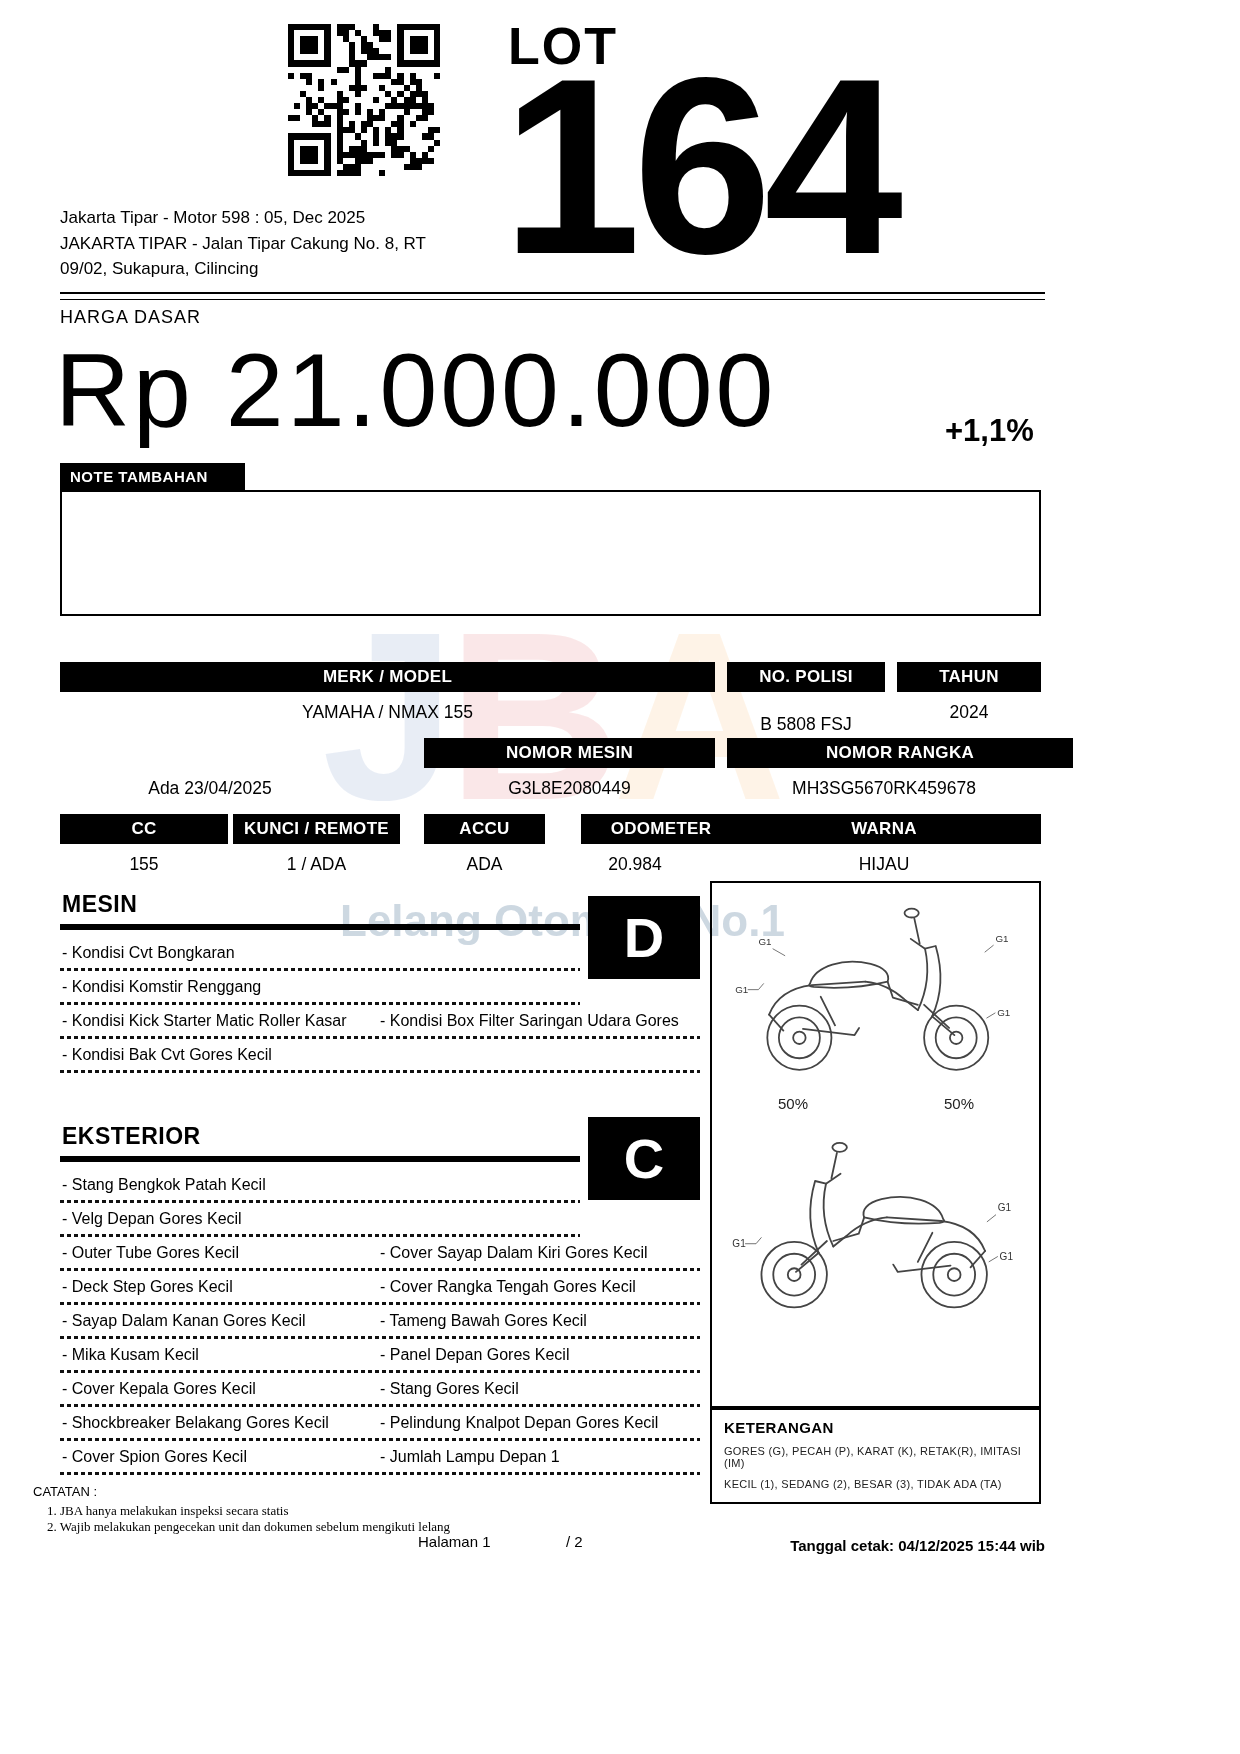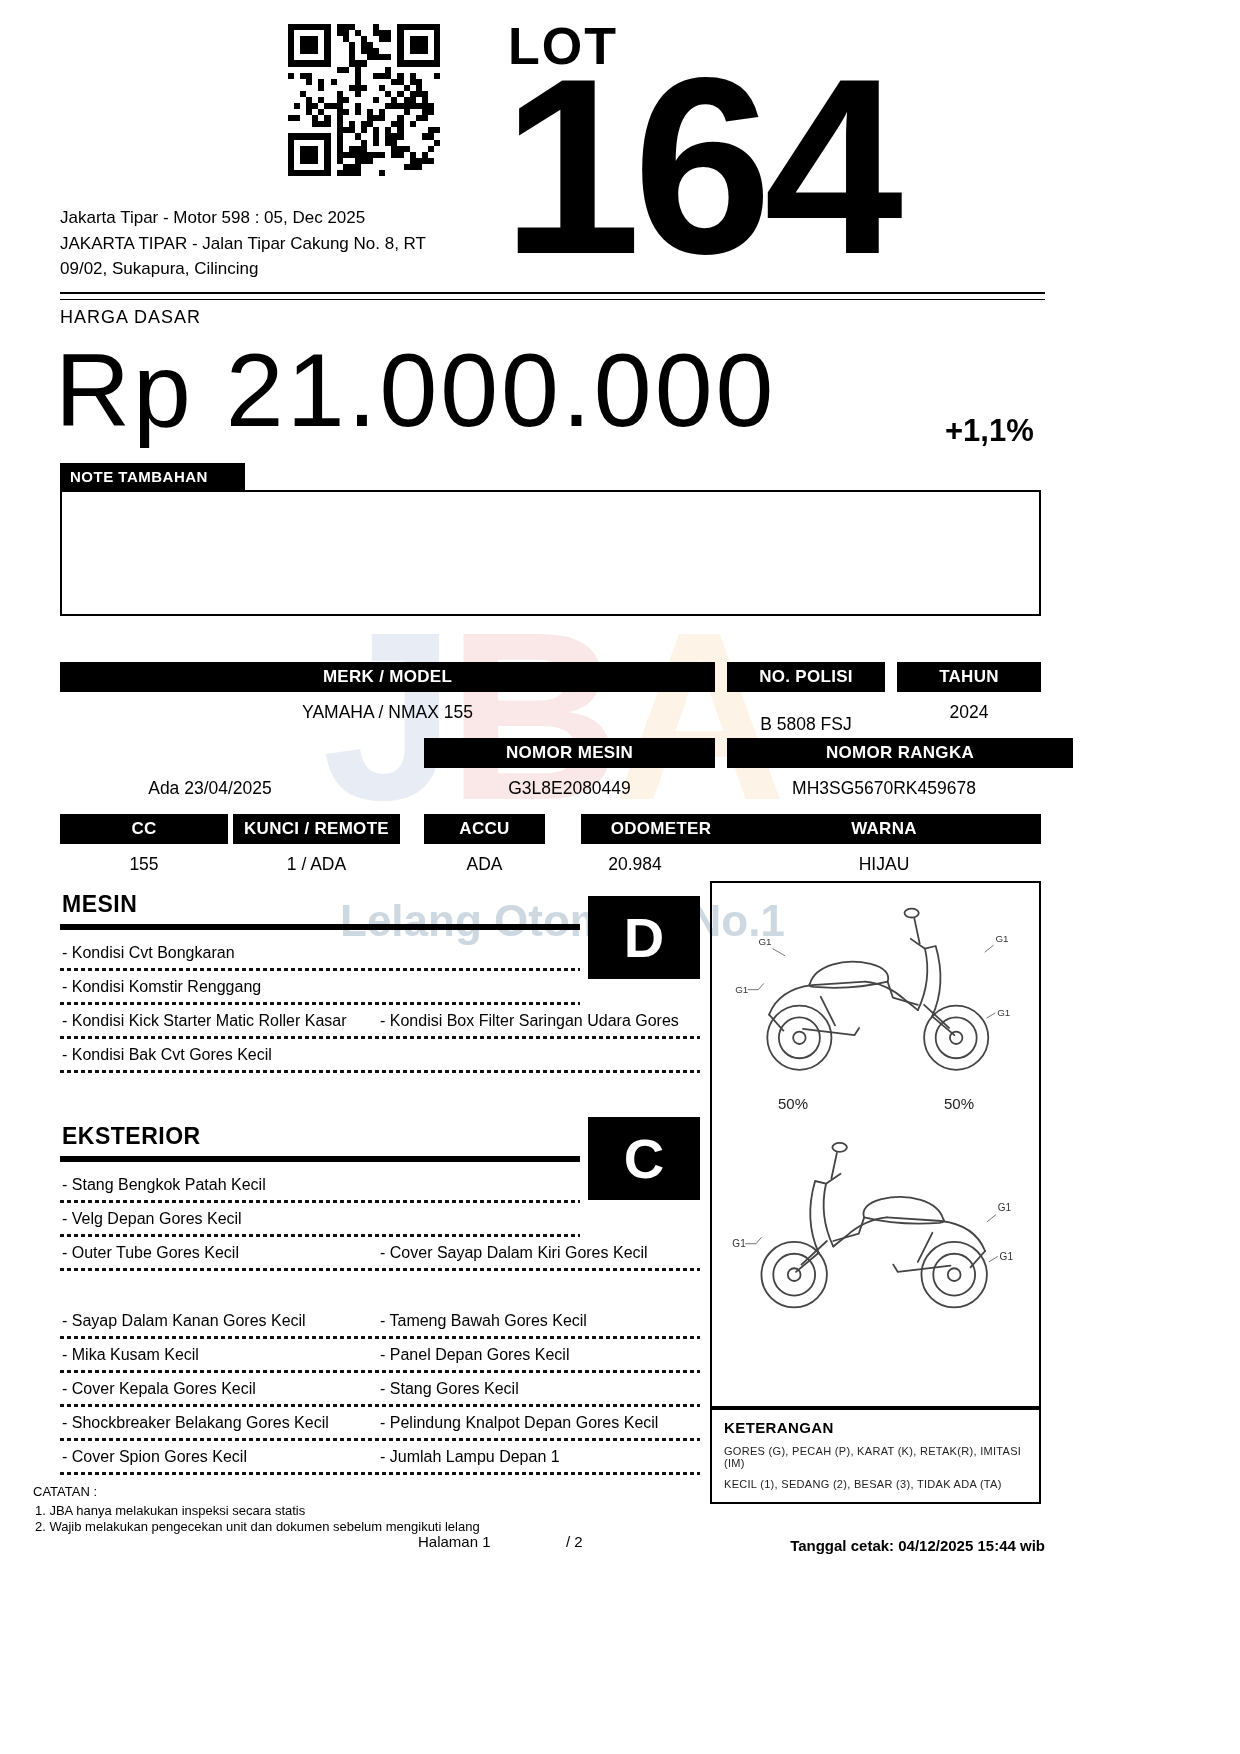--- a/index.html
+++ b/index.html
@@ -60,21 +60,21 @@
   .pct{position:absolute;top:212px;font-size:15px;color:#222;}
   .pct-l{left:66px;}
   .pct-r{left:232px;}
 
   .keterangan-box{position:absolute;left:710px;top:1408px;width:331px;height:96px;border:2px solid #000;box-sizing:border-box;padding:9px 12px;}
   .ket-title{font-size:15px;font-weight:bold;letter-spacing:0.4px;margin-bottom:9px;}
   .ket-line{font-size:11px;letter-spacing:0.3px;color:#222;margin-bottom:9px;}
 
   .catatan{position:absolute;left:33px;top:1484px;font-size:13px;line-height:16px;}
   .cat-title{margin-bottom:3px;}
-  .cat-item{margin-left:2px;}
+  .cat-item{margin-left:14px;font-family:Liberation Serif, serif;}
 
   .footer-page{position:absolute;left:418px;top:1533px;font-size:15px;}
   .footer-of{position:absolute;left:566px;top:1533px;font-size:15px;}
   .footer-printed{position:absolute;right:195px;top:1537px;font-size:15px;font-weight:bold;}
 </style>
 </head>
 <body>
 
 <div class="page">
 
@@ -453,20 +453,25 @@
   <div class="cond-row narrow" style="top:1210px">
     <span class="cl">- Velg Depan Gores Kecil</span>
       <span class="cr"></span>
       <div class="dots"></div>
   </div>
   <div class="cond-row wide" style="top:1244px">
     <span class="cl">- Outer Tube Gores Kecil</span>
       <span class="cr">- Cover Sayap Dalam Kiri Gores Kecil</span>
       <div class="dots"></div>
   </div>
+  <div class="cond-row wide" style="top:1278px">
+    <span class="cl">- Deck Step Gores Kecil</span>
+      <span class="cr">- Cover Rangka Tengah Gores Kecil</span>
+      <div class="dots"></div>
+  </div>
   <div class="cond-row wide" style="top:1312px">
     <span class="cl">- Sayap Dalam Kanan Gores Kecil</span>
       <span class="cr">- Tameng Bawah Gores Kecil</span>
       <div class="dots"></div>
   </div>
   <div class="cond-row wide" style="top:1346px">
     <span class="cl">- Mika Kusam Kecil</span>
       <span class="cr">- Panel Depan Gores Kecil</span>
       <div class="dots"></div>
   </div>

